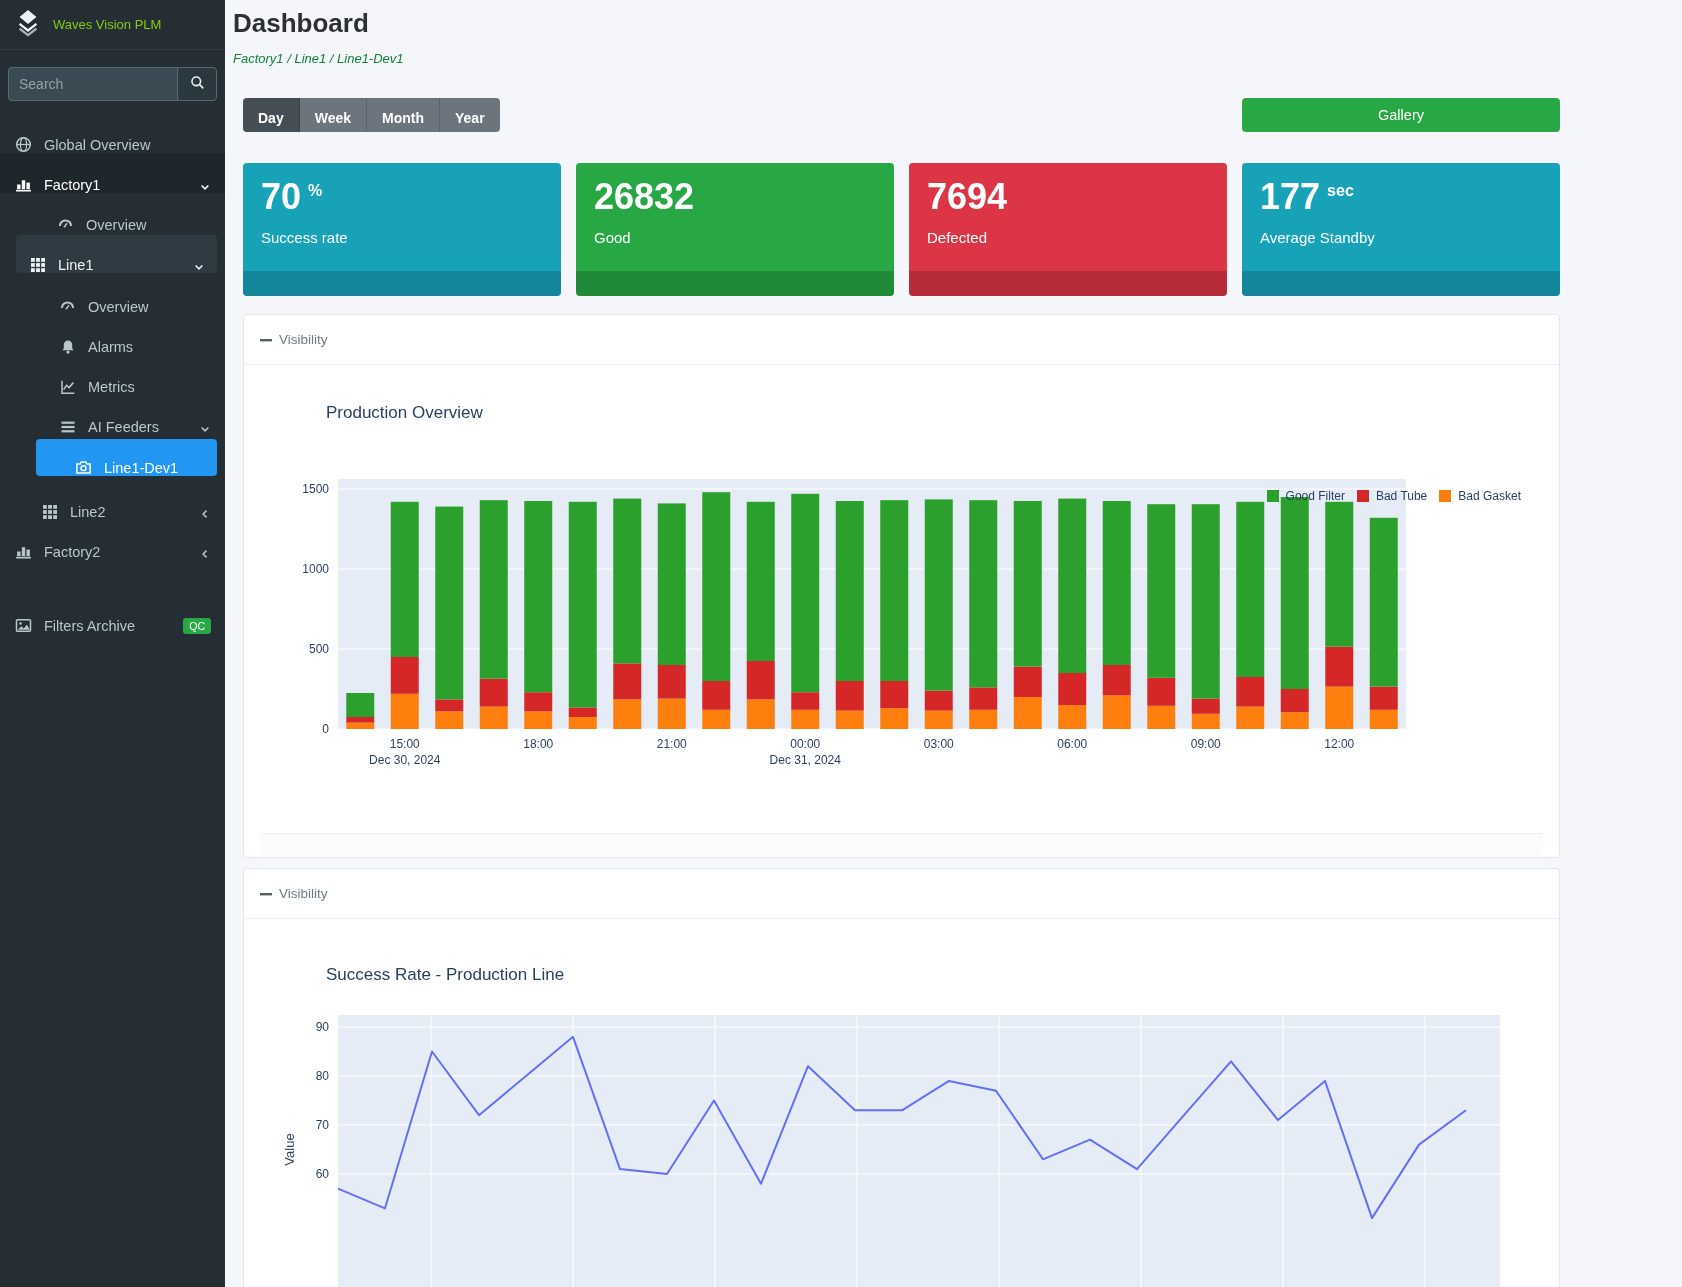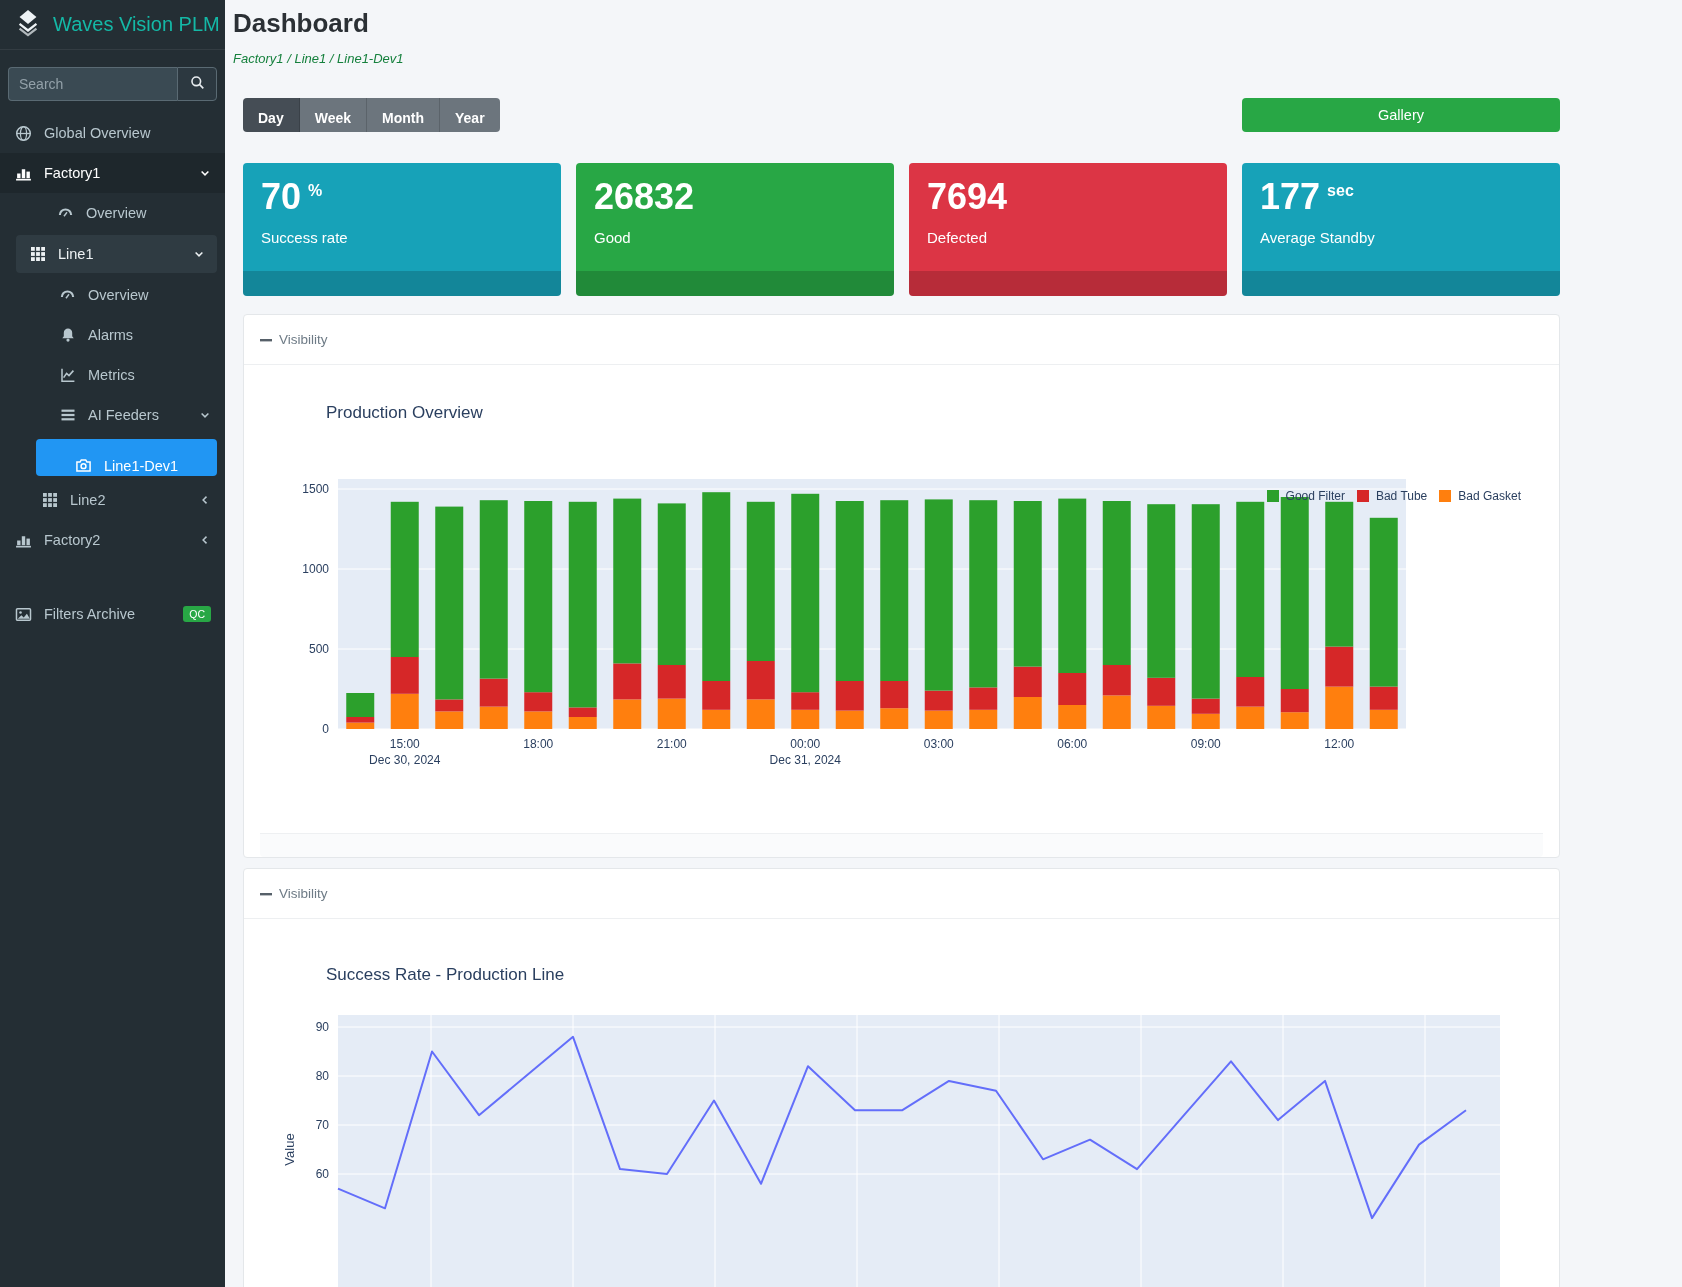--- a/index.html
+++ b/index.html
@@ -2,27 +2,27 @@
 <html><head>
 <meta charset="utf-8">
 <style>
   *{margin:0;padding:0;box-sizing:border-box}
   html,body{width:1682px;height:1287px;overflow:hidden;font-family:"Liberation Sans",sans-serif;background:#f4f6f9;color:#343a40}
   button{font-family:inherit}
 
   
   .sidebar{position:fixed;left:0;top:0;width:225px;height:100%;background:#242e34;color:#b8c7ce;z-index:10}
   .brand{display:flex;align-items:center;gap:10px;height:50px;padding:0 13px;border-bottom:1px solid rgba(255,255,255,.07);cursor:pointer}
-  .brand-text{font-size:20px;color:#14b8a6;white-space:nowrap}
+  .brand-text{font-size:13px;color:#84cc16;white-space:nowrap}
   .search-row{display:flex;margin:17px 8px 12px 8px;height:34px}
   .search-input{flex:1;min-width:0;background:#3a4a53;border:1px solid #5a6a73;border-right:none;border-radius:4px 0 0 4px;color:#d7dde1;padding:0 10px;font-size:14px;outline:none}
   .search-input::placeholder{color:#93a1a9}
   .search-btn{width:40px;background:#2c3840;border:1px solid #5a6a73;border-radius:0 4px 4px 0;color:#e8edf0;display:flex;align-items:center;justify-content:center;cursor:pointer}
   .nav{margin-top:4px}
-  .nav-item{display:flex;align-items:center;gap:11px;height:40px;padding:0 14px;font-size:14.5px;cursor:pointer;color:#b8c7ce}
+  .nav-item{display:flex;align-items:flex-end;gap:11px;height:40px;padding:0 14px;font-size:14.5px;cursor:pointer;color:#b8c7ce}
   .nav-item .nico{width:19px;display:flex;justify-content:center;flex-shrink:0}
   .chev{margin-left:auto;display:flex}
   .open-row{background:#1e272c;color:#fff}
   .line1-box{margin:2px 8px;margin-left:16px;background:#2f3b42;border-radius:4px;height:38px;padding:0 12px;color:#eef2f4}
   .ind-f1{padding-left:56px}
   .ind-l1{padding-left:58px}
   .dev1{margin:4px 8px 4px 36px;background:#2196f3;border-radius:4px;height:37px;padding:16px 14px 0 38px;color:#fff}
   .line2-row{margin-left:16px;padding-left:24px}
   .filters-row{margin-top:34px}
   .qc-badge{margin-left:auto;background:#28a745;color:#fff;font-size:10.5px;font-weight:normal;padding:3px 6px;border-radius:3px;line-height:1}

